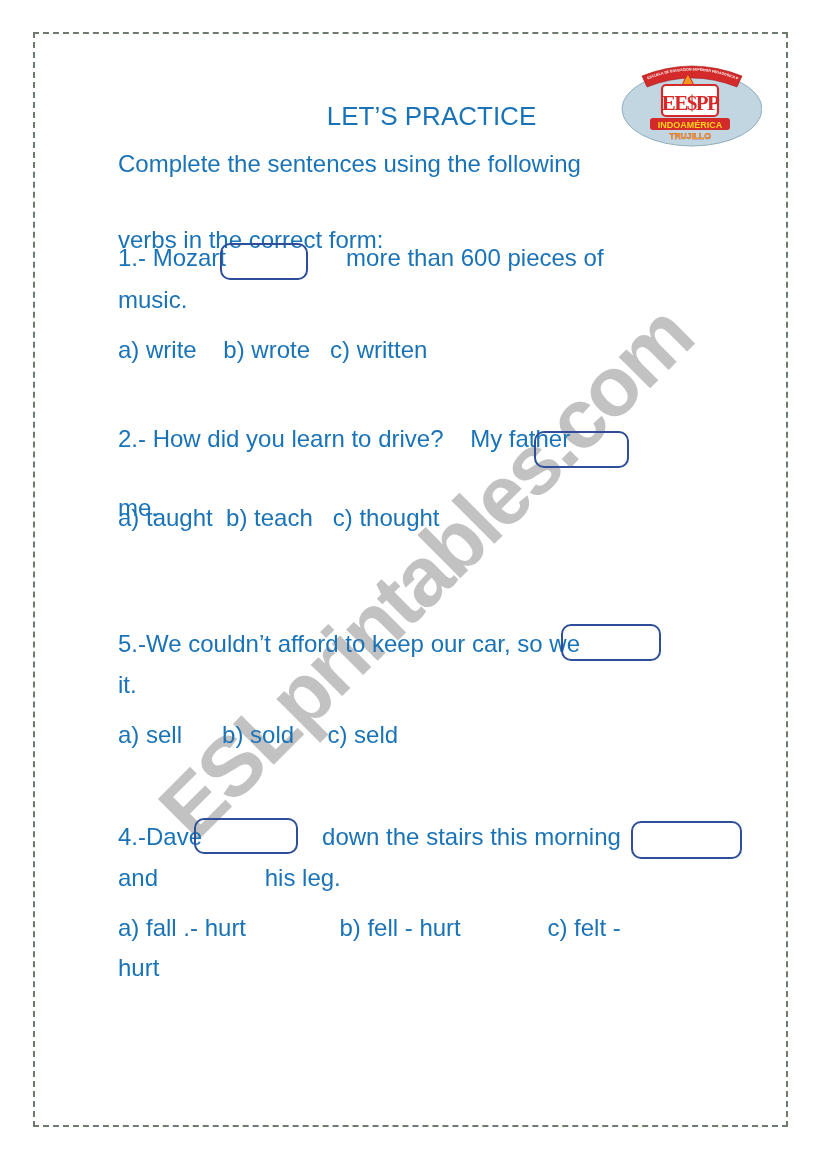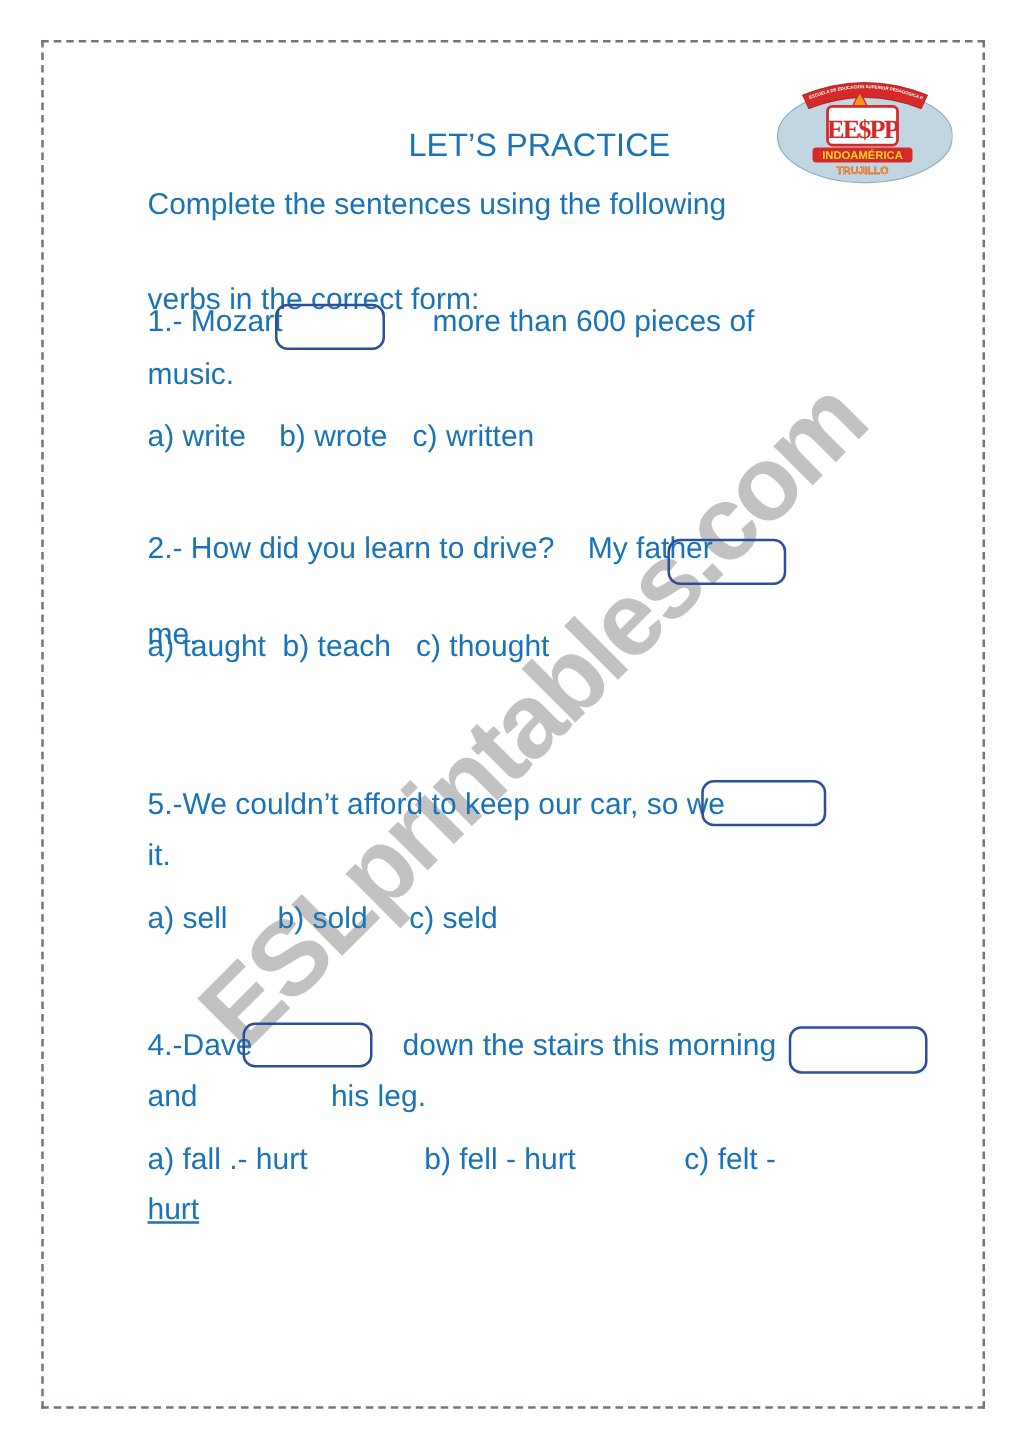--- a/index.html
+++ b/index.html
@@ -23,21 +23,21 @@
     font-size:26px;color:#1a73b7;z-index:2;
   }
   .line{
     position:absolute;left:118px;font-size:24px;color:#1a73b7;
     white-space:pre;z-index:2;
   }
   .t-instr1{top:150px;} .t-instr2{top:192px;margin-top:34px;}
   .t-q1l1{top:244px;} .t-q1l2{top:286px;} .t-q1op{top:336px;}
   .t-q2l1{top:425px;} .t-q2l2{top:494px;} .t-q2op{top:504px;}
   .t-q3l1{top:630px;} .t-q3l2{top:671px;} .t-q3op{top:721px;}
-  .t-q4l1{top:823px;} .t-q4l2{top:864px;} .t-q4op{top:914px;} .t-q4op2{top:954px;text-decoration:underline;}
+  .t-q4l1{top:823px;} .t-q4l2{top:864px;} .t-q4op{top:914px;} .t-q4op2{top:954px;}
   .answer-box{
     position:absolute;box-sizing:border-box;background:transparent;
     border:2px solid #2e4e99;border-radius:10px;z-index:3;
   }
   .box1{left:220px;top:243px;width:88px;height:37px;}
   .box2{left:534px;top:431px;width:95px;height:37px;}
   .box3{left:561px;top:624px;width:100px;height:37px;}
   .box4{left:194px;top:818px;width:104px;height:36px;}
   .box5{left:631px;top:821px;width:111px;height:38px;}
   .logo{position:absolute;left:620px;top:56px;width:142px;height:96px;z-index:2;}

